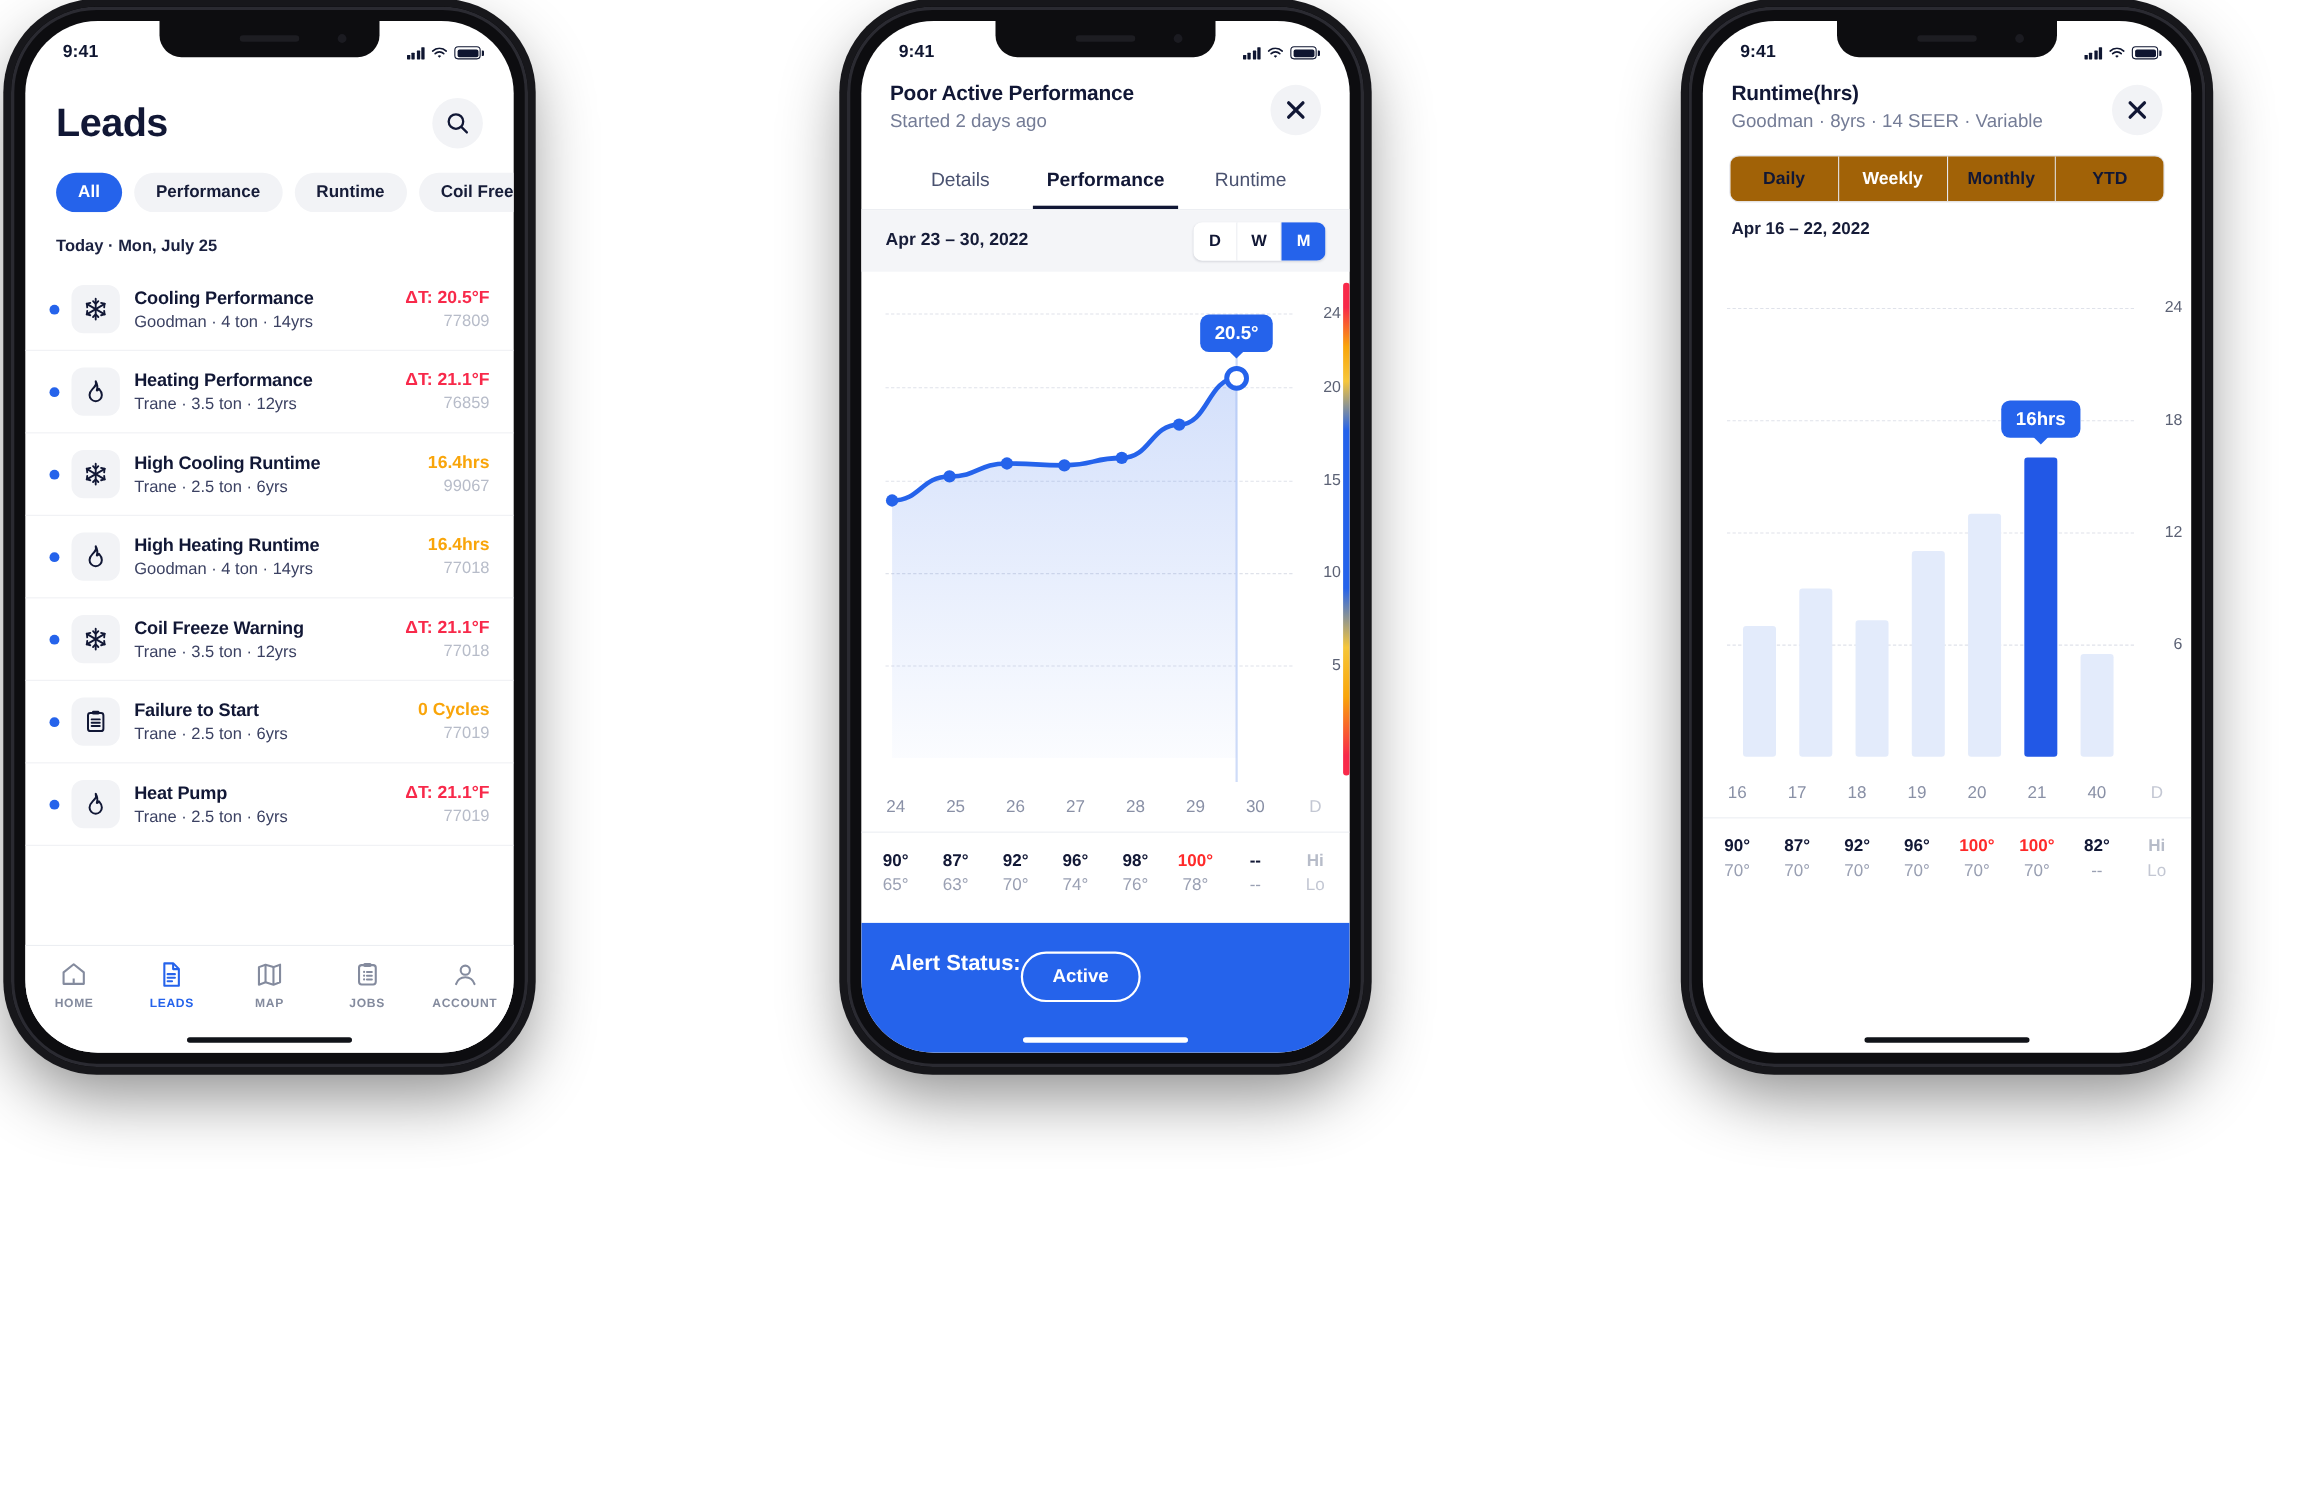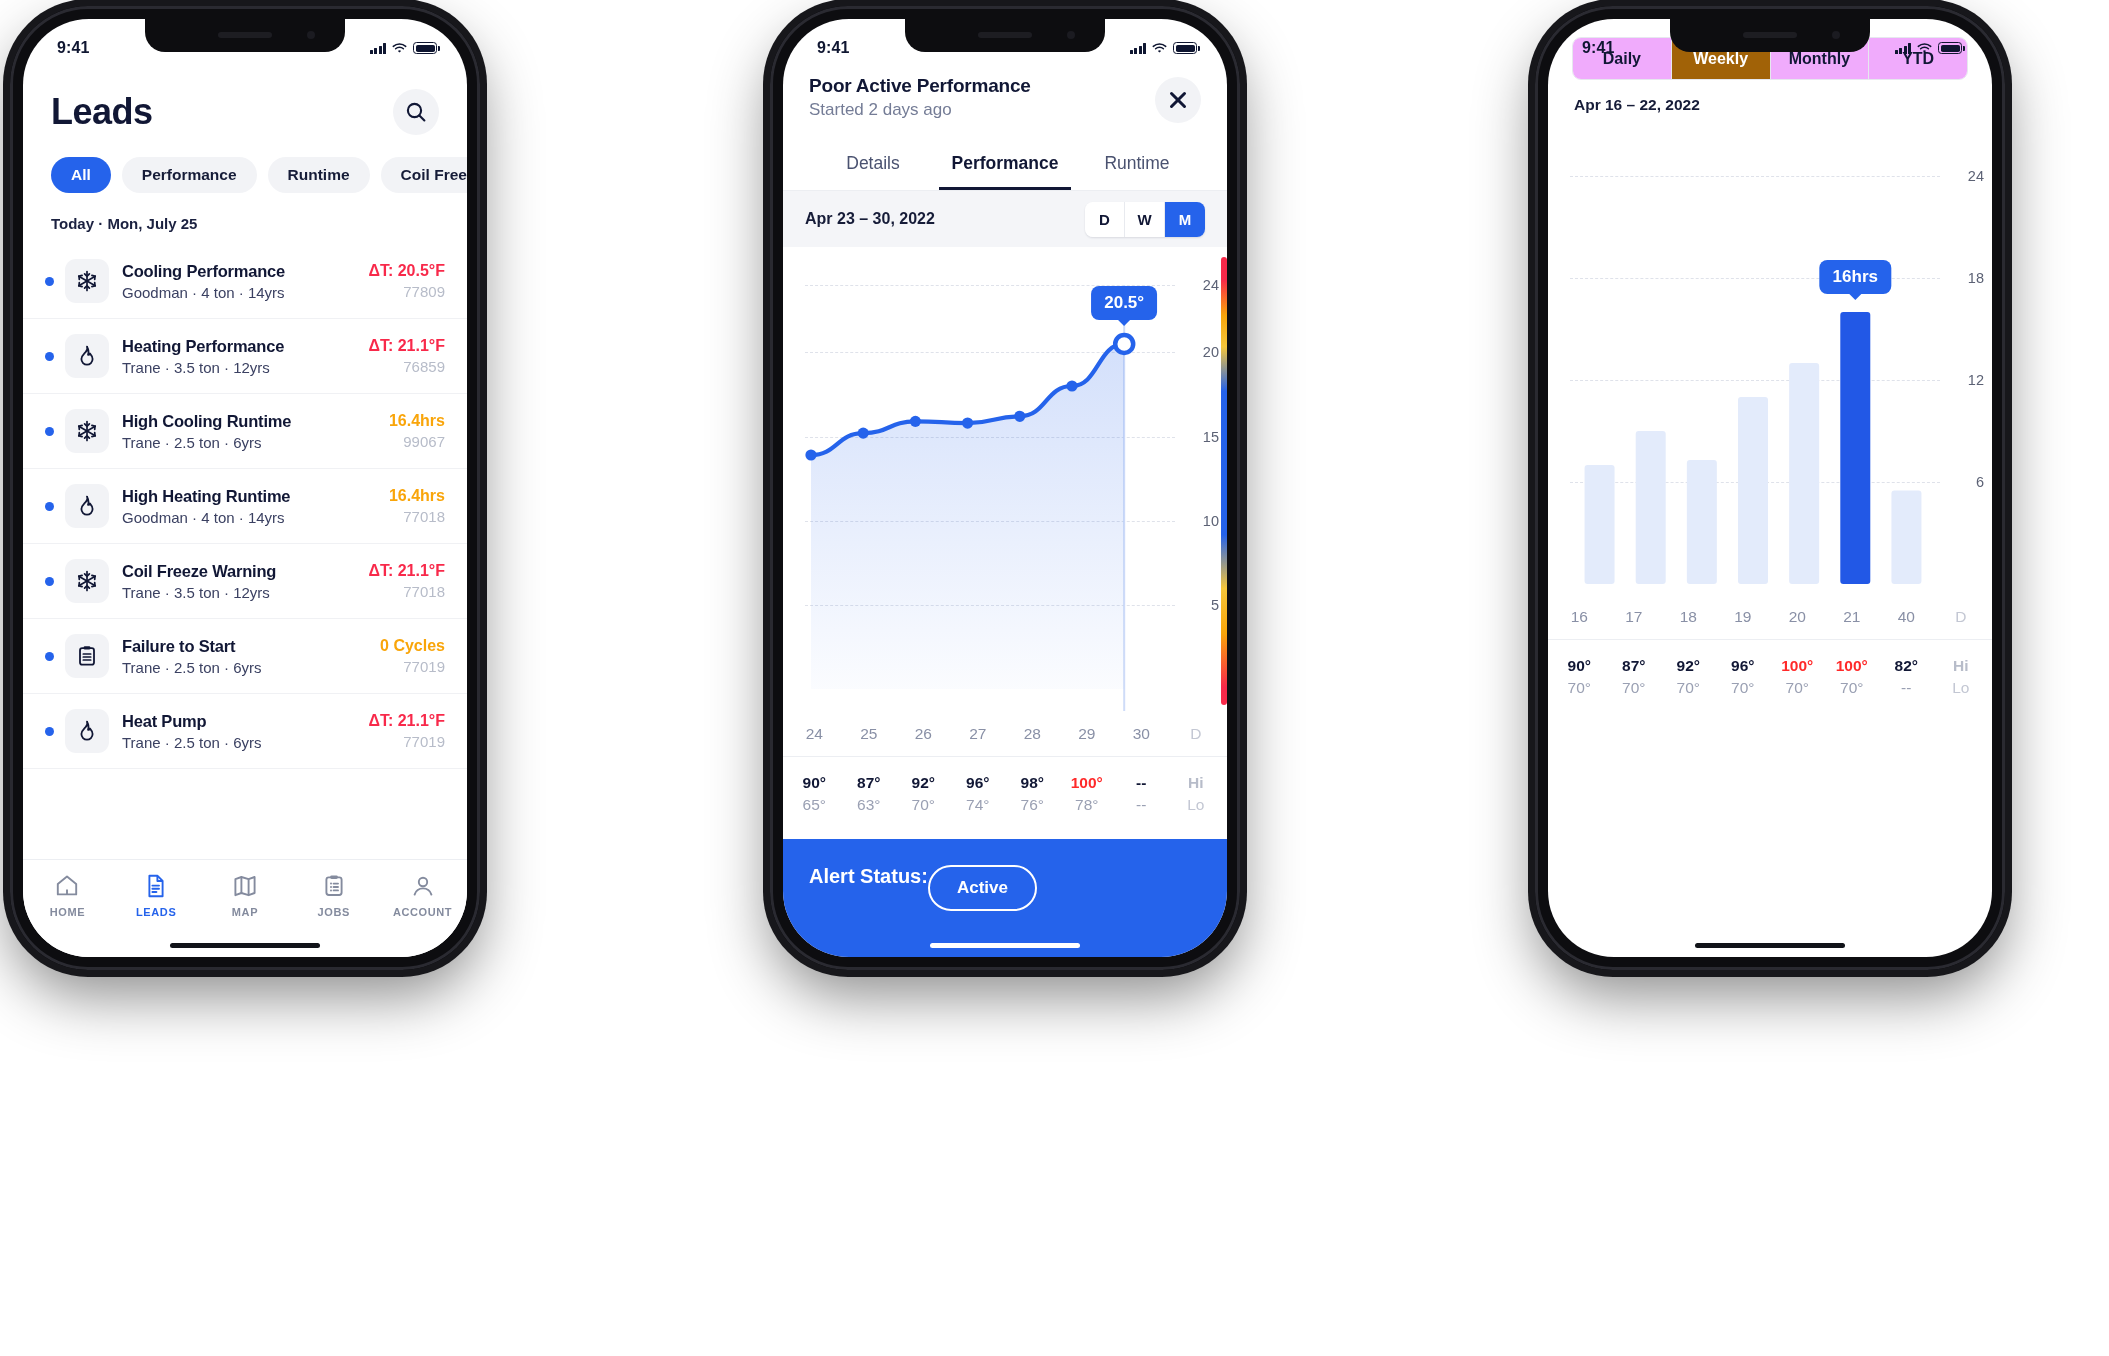--- a/index.html
+++ b/index.html
@@ -199,21 +199,21 @@
   }
   .dwm button:last-child { border-right: none; }
   .dwm button.active { background: #2563eb; color: #fff; }
 
   .segwrap { padding: 18px 24px 0 24px; }
   .segmented {
     display: flex; border: 1px solid #e6e8ee; border-radius: 9px;
     overflow: hidden; background: #fff;
   }
   .segmented button {
-    flex: 1 1 0; height: 41px; border: none; background: #f0abfc;
+    flex: 1 1 0; height: 41px; border: none; background: #a16207;
     font-size: 16px; font-weight: 700; color: #111735; cursor: pointer;
     font-family: inherit; border-right: 1px solid #e6e8ee;
   }
   .segmented button:last-child { border-right: none; }
   .segmented button.active { background: #a16207; color: #fff; }
   .weeklabel { padding: 16px 26px 0 26px; font-size: 15.5px; font-weight: 600; color: #161c38; }
 
   
   .chartzone { position: relative; height: 460px; margin-top: 4px; }
   .chartzone.p3zone { height: 470px; margin-top: 10px; }
@@ -688,20 +688,34 @@
                 <path d="M3.6 5.8a5.6 5.6 0 0 1 7.8 0" stroke="currentColor" stroke-width="1.5" fill="none" stroke-linecap="round"></path>
                 <path d="M1.3 3.4a8.9 8.9 0 0 1 12.4 0" stroke="currentColor" stroke-width="1.5" fill="none" stroke-linecap="round"></path>
               </svg>
           </span>
           <span class="batt">
               <i></i>
             </span>
         </span>
       </div>
 
+      <div class="det-head">
+        <div>
+          <div class="det-title">Runtime(hrs)</div>
+          <div class="det-sub">Goodman · 8yrs · 14 SEER · Variable</div>
+        </div>
+        <button class="close-btn">
+          <span>
+            <svg width="20" height="20" viewBox="0 0 20 20">
+                <line x1="3.5" y1="3.5" x2="16.5" y2="16.5" stroke="#111735" stroke-width="3" stroke-linecap="round"></line>
+                <line x1="16.5" y1="3.5" x2="3.5" y2="16.5" stroke="#111735" stroke-width="3" stroke-linecap="round"></line>
+              </svg>
+          </span>
+        </button>
+      </div>
 
       <div class="segwrap">
         <div class="segmented">
           <button>Daily</button>
           <button class="active">Weekly</button>
           <button>Monthly</button>
           <button>YTD</button>
         </div>
       </div>
 

